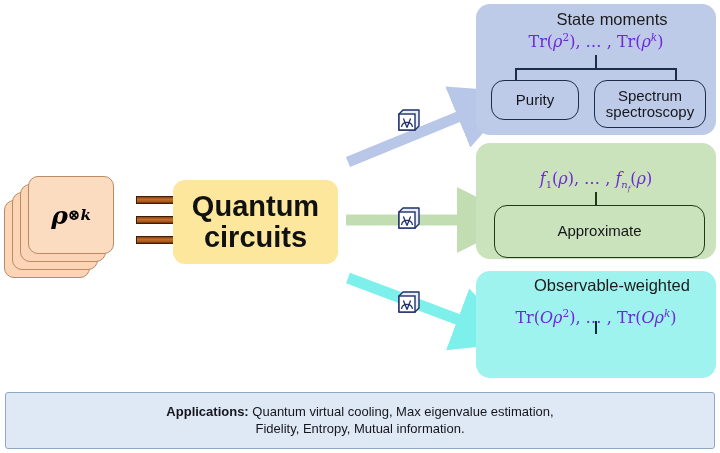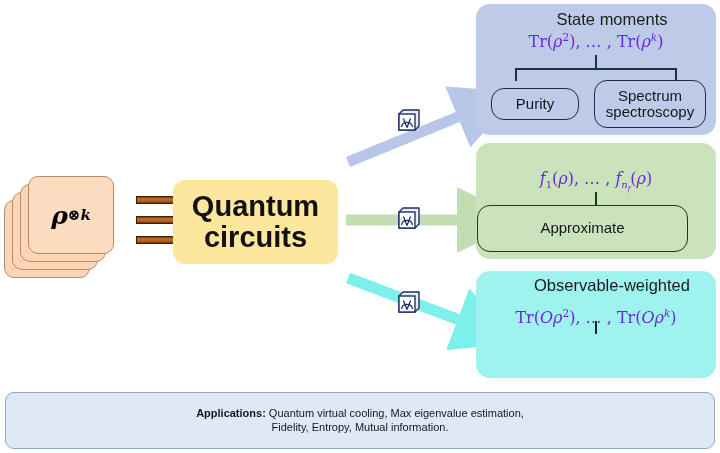--- a/index.html
+++ b/index.html
@@ -97,24 +97,24 @@
   .subbox.green{border-color:#1d3a16;}
   .subbox.cyan{border-color:#0d2b36;}
 
   .connector{position:absolute;background:#1b2d4a;}
   .connector.green{background:#1d3a16;}
   .connector.cyan{background:#0d2b36;}
 
   
   #applications-bar{
     position:absolute;left:5px;top:392px;width:710px;height:57px;
-    background:#dfe9f5;border:1.3px solid #8fa8c4;border-radius:9px;
+    background:#dfe9f5;border:1.3px solid #8fa8c4;border-radius:3px;
     box-sizing:border-box;
     display:flex;align-items:center;justify-content:center;
-    text-align:center;line-height:1.25;font-size:11px;color:#16161c;
+    text-align:center;line-height:1.25;font-size:13px;color:#16161c;
   }
   #applications-label{font-weight:bold;}
 </style>
 </head>
 <body>
 
 <div class="stage">
 
   <div id="rho-stack">
     <div class="rho-card c1"></div>
@@ -212,37 +212,37 @@
     <div class="panel-title" style="top:6px;">State moments</div>
     <div class="panel-formula" style="top:27px;">
       <span class="up">Tr(</span><i>ρ</i><sup>2</sup><span class="up">)</span>, … , <span class="up">Tr(</span><i>ρ</i><sup><i>k</i></sup><span class="up">)</span>
     </div>
 
     <div class="connector" style="left:119px;top:51px;width:1.8px;height:14px;"></div>
     <div class="connector" style="left:39px;top:64px;width:162px;height:1.8px;"></div>
     <div class="connector" style="left:39px;top:64px;width:1.8px;height:13px;"></div>
     <div class="connector" style="left:199px;top:64px;width:1.8px;height:13px;"></div>
 
-    <div class="subbox" style="left:15px;top:84px;width:88px;height:32px;">Purity</div>
+    <div class="subbox" style="left:15px;top:76px;width:88px;height:40px;">Purity</div>
 
     <div class="subbox" style="left:118px;top:76px;width:112px;height:48px;">
       <div>
         <div>Spectrum</div>
         <div>spectroscopy</div>
       </div>
     </div>
   </div>
 
   <div class="panel" id="panel-polynomial">
     <div class="panel-formula" style="top:26px;">
       <i>f</i><sub>1</sub><span class="up">(</span><i>ρ</i><span class="up">)</span>, … , <i>f</i><sub><i>n<sub style="font-size:7px;">f</sub></i></sub><span class="up">(</span><i>ρ</i><span class="up">)</span>
     </div>
     <div class="connector green" style="left:119px;top:49px;width:1.8px;height:14px;"></div>
 
-    <div class="subbox green" style="left:1px;top:62px;width:211px;height:47px;">
+    <div class="subbox green" style="left:18px;top:62px;width:211px;height:53px;">
       <div>
         <div>Approximate</div>
       </div>
     </div>
   </div>
 
   <div class="panel" id="panel-observable">
     <div class="panel-title" style="top:5px;">Observable-weighted</div>
     <div class="panel-formula" style="top:36px;">
       <span class="up">Tr(</span><i>O</i><i>ρ</i><sup>2</sup><span class="up">)</span>, … , <span class="up">Tr(</span><i>O</i><i>ρ</i><sup><i>k</i></sup><span class="up">)</span>

